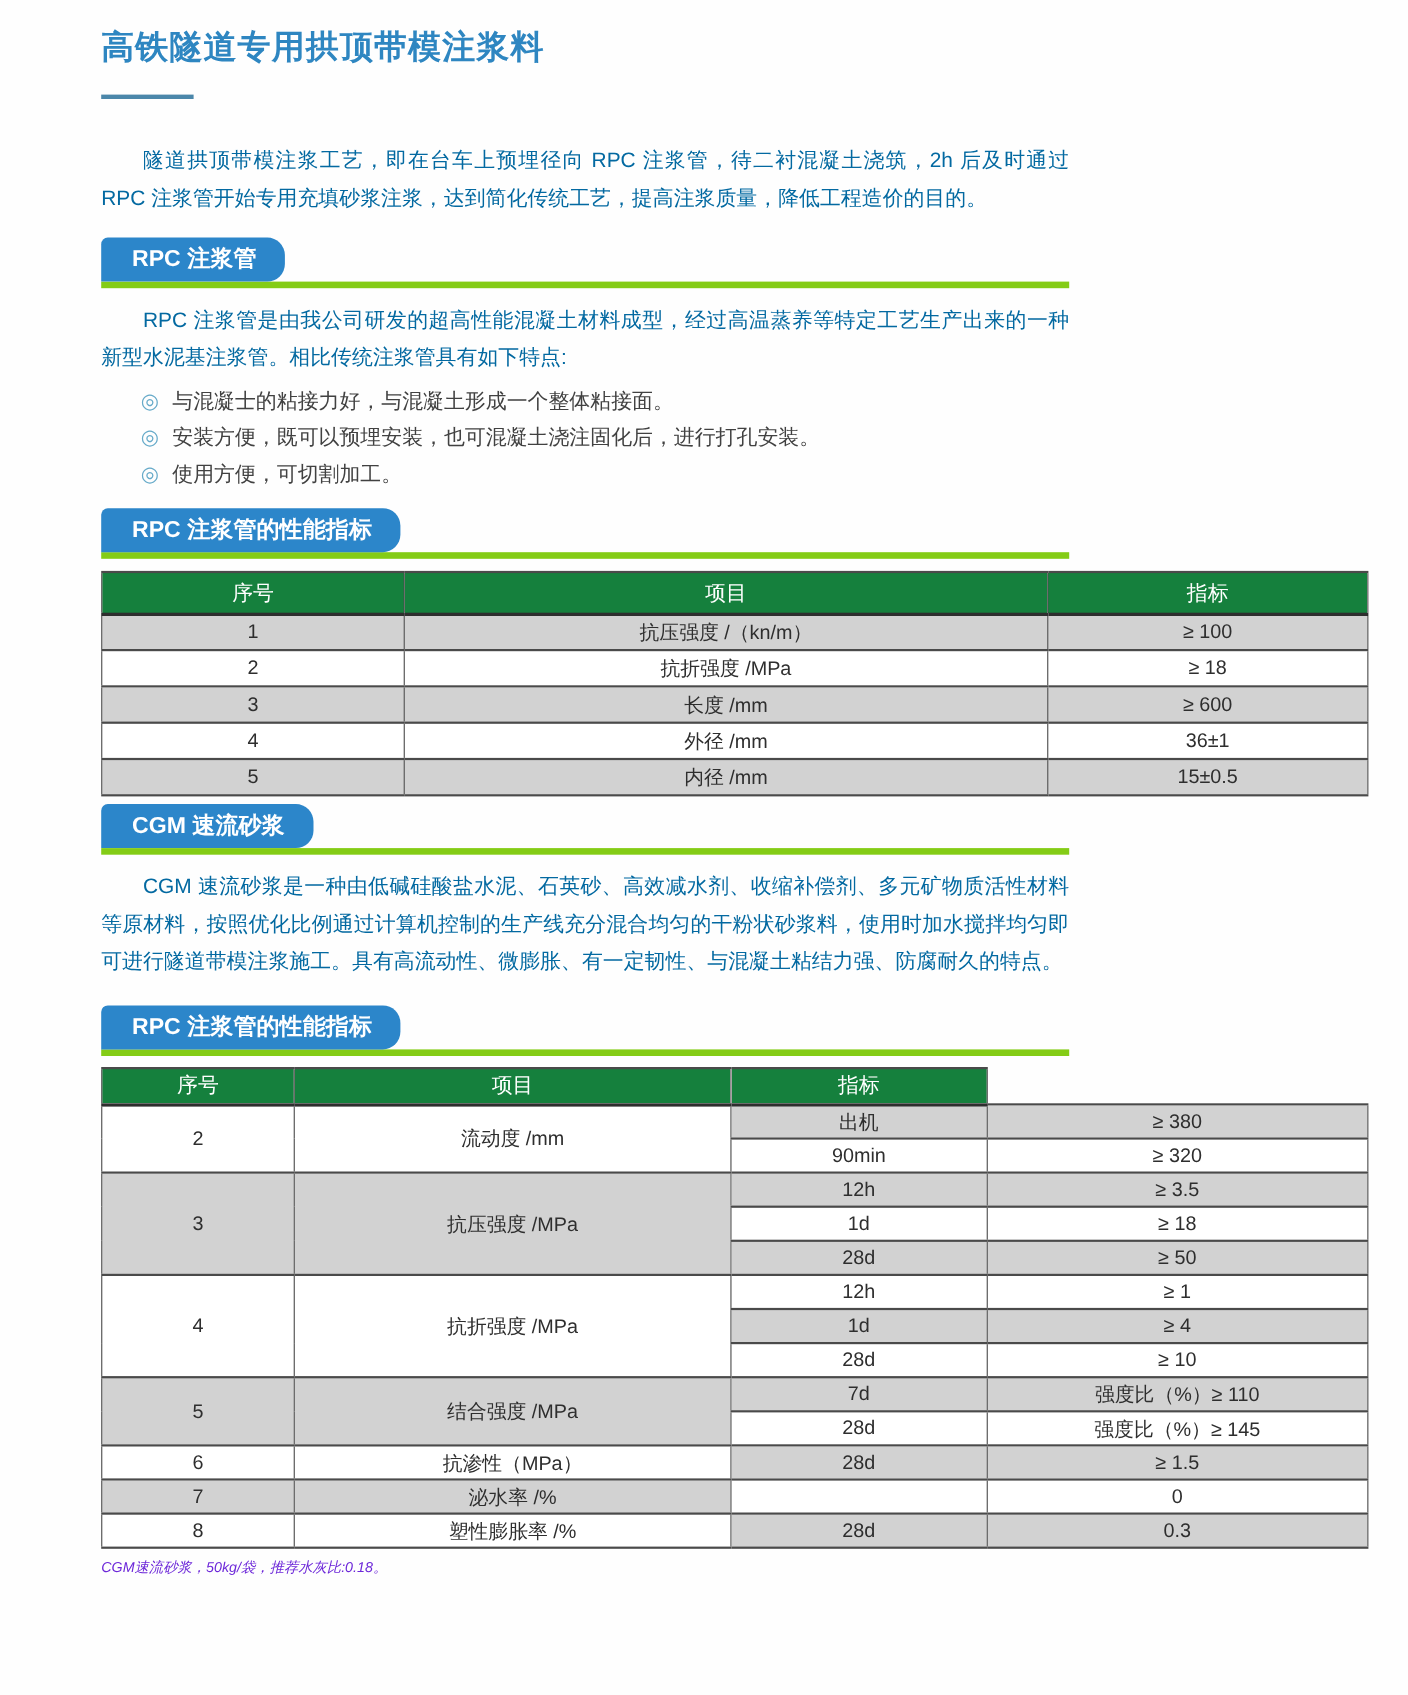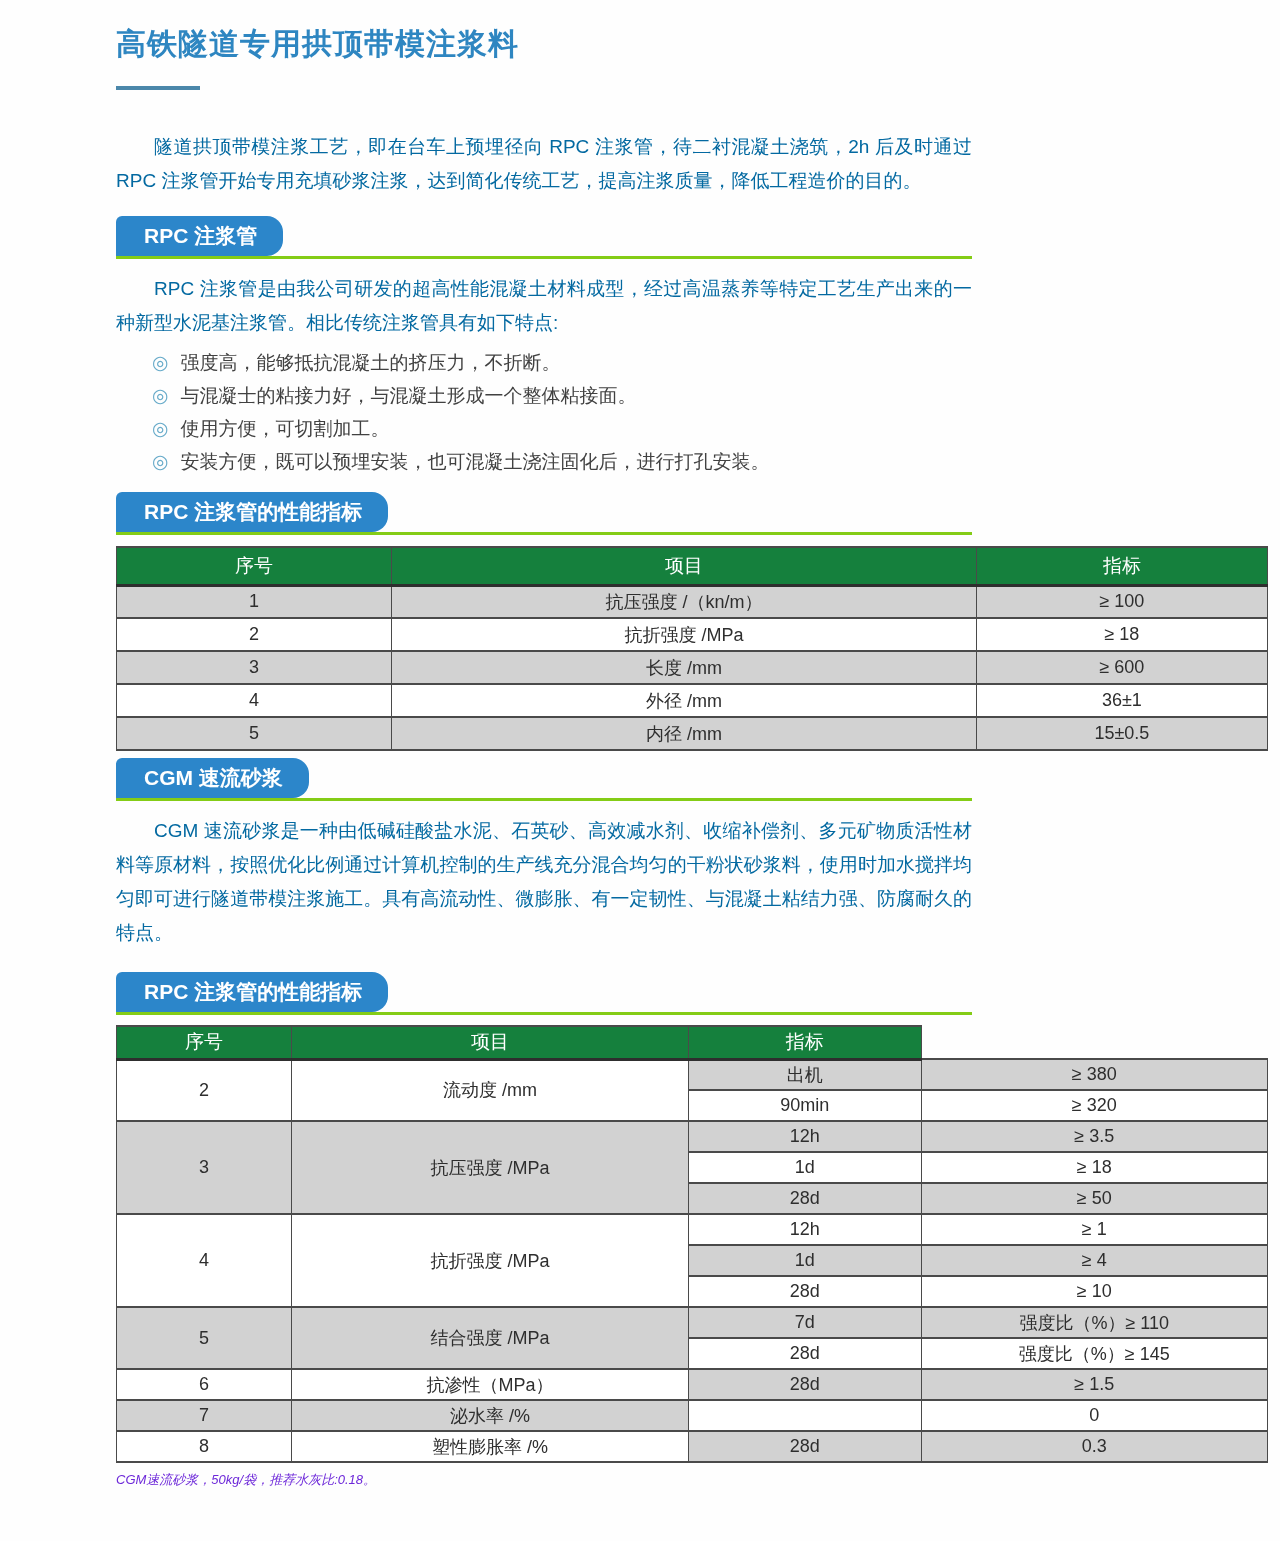--- a/index.html
+++ b/index.html
@@ -3,33 +3,33 @@
 <meta charset="utf-8">
 <style>
   * { box-sizing: border-box; }
   html,body { margin:0; padding:0; }
   body {
     width:1280px; height:1541px; overflow:hidden;
     background:#fefefe;
     font-family:"Liberation Sans","DejaVu Sans",sans-serif;
     color:#3f3f3f;
   }
-  .page { padding:26px 48px 0 116px; width:1020px; }
+  .page { padding:26px 48px 0 92px; width:1020px; }
 
   .doc-title {
     font-size:30px; font-weight:bold; color:#2e86c1;
     margin:0; line-height:36px; letter-spacing:1px;
   }
   .title-underline { width:84px; height:4px; background:#4b87aa; margin-top:24px; }
 
   .body-text { font-size:19px; line-height:34px; margin:0; text-align:justify; color:#0369a1; }
   .indent { text-indent:2em; }
   .intro { margin-top:40px; }
 
-  .section-header { border-bottom:3px solid #84cc16; }
+  .section-header { border-bottom:6px solid #84cc16; }
   .sec1 { margin-top:18px; }
   .sec2 { margin-top:14px; }
   .sec3 { margin-top:7px; }
   .sec4 { margin-top:22px; }
   .badge {
     display:inline-block; background:#2c86ca; color:#ffffff;
     font-weight:bold; font-size:21px; line-height:29px;
     padding:5px 26px 6px 28px;
     border-radius:6px 16px 16px 0;
   }
@@ -67,24 +67,23 @@
 
   <p class="body-text indent intro">隧道拱顶带模注浆工艺，即在台车上预埋径向 RPC 注浆管，待二衬混凝土浇筑，2h 后及时通过 RPC 注浆管开始专用充填砂浆注浆，达到简化传统工艺，提高注浆质量，降低工程造价的目的。</p>
 
   <div class="section-header sec1">
     <span class="badge">RPC 注浆管</span>
   </div>
 
   <p class="body-text indent desc">RPC 注浆管是由我公司研发的超高性能混凝土材料成型，经过高温蒸养等特定工艺生产出来的一种新型水泥基注浆管。相比传统注浆管具有如下特点:</p>
 
   <ul class="features">
-    <li><span class="marker">◎</span><span>强度高，能够抵抗混凝土的挤压力，不折断。</span></li>
     <li><span class="marker">◎</span><span>与混凝士的粘接力好，与混凝土形成一个整体粘接面。</span></li>
+    <li><span class="marker">◎</span><span>安装方便，既可以预埋安装，也可混凝土浇注固化后，进行打孔安装。</span></li>
     <li><span class="marker">◎</span><span>使用方便，可切割加工。</span></li>
-    <li><span class="marker">◎</span><span>安装方便，既可以预埋安装，也可混凝土浇注固化后，进行打孔安装。</span></li>
   </ul>
 
   <div class="section-header sec2">
     <span class="badge">RPC 注浆管的性能指标</span>
   </div>
 
   <table class="spec-table t1">
     <colgroup>
         <col style="width:23.9%">
         <col style="width:50.8%">

